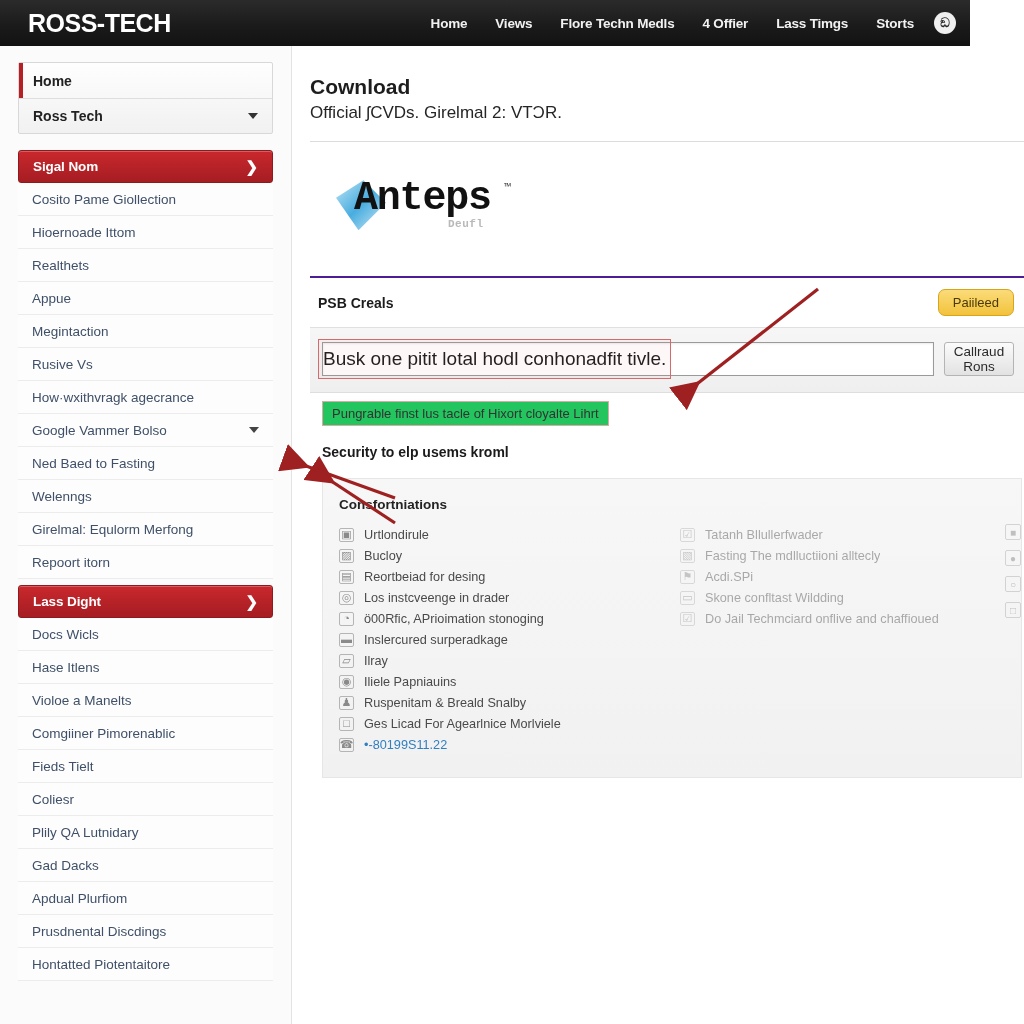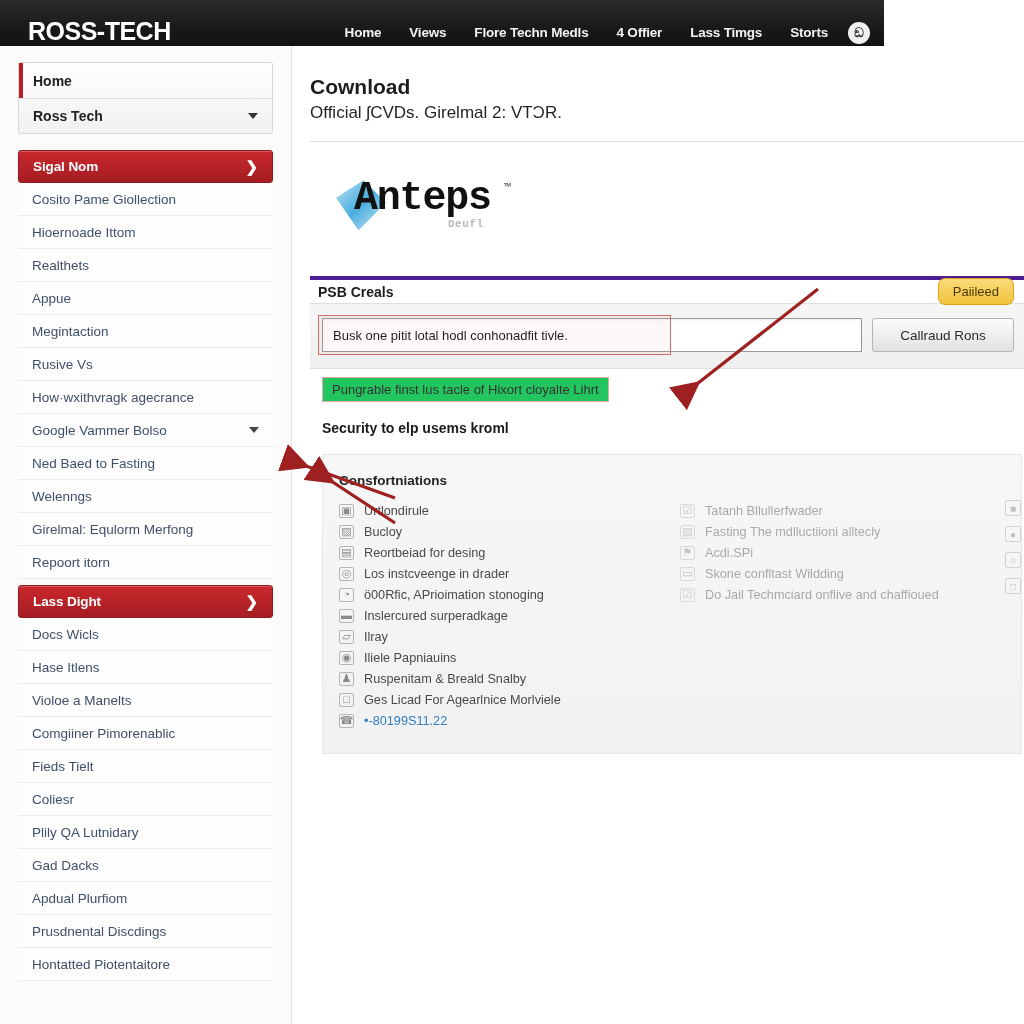--- a/index.html
+++ b/index.html
@@ -6,23 +6,23 @@
   html, body {
     width: 1024px; height: 1024px;
     background: #ffffff;
     font-family: "Liberation Sans", sans-serif;
     overflow: hidden;
   }
 
   
   .topbar {
     position: absolute; top: 0; left: 0;
-    width: 884px; height: 46px;
+    width: 970px; height: 46px;
     background: linear-gradient(180deg, #2b2b2b 0%, #1b1b1b 55%, #121212 100%);
-    display: flex; align-items: flex-end;
+    display: flex; align-items: center;
   }
   .brand {
     color: #ffffff;
     font-size: 25px;
     font-weight: bold;
     letter-spacing: -0.5px;
     margin-left: 28px;
     font-family: "Liberation Sans", sans-serif;
   }
   .topnav {
@@ -200,22 +200,22 @@
     position: absolute;
     left: 112px; top: 44px;
     font-size: 11px; color: #b9b9b9; font-weight: bold;
     letter-spacing: 0.5px;
   }
 
   
   .section-row {
     margin-top: 40px;
     width: 714px;
-    height: 28px;
-    border-top: 4px solid #4c1d95;
+    height: 52px;
+    border-top: 2px solid #4c1d95;
     border-bottom: 1px solid #e0e0e0;
     display: flex; align-items: center;
     padding: 0 10px 0 8px;
     background: #ffffff;
   }
   .section-row-title {
     font-size: 14px; font-weight: bold; color: #1b1b1b;
   }
   .status-badge {
     margin-left: auto;
@@ -232,26 +232,26 @@
     width: 714px;
     background: linear-gradient(180deg,#f6f6f6 0%,#efefef 100%);
     border-bottom: 1px solid #dedede;
     padding: 14px 10px 16px 12px;
     display: flex;
     align-items: flex-start;
     gap: 10px;
   }
   .input-wrap { position: relative; }
   .text-input {
-    width: 540px; height: 34px;
+    width: 612px; height: 34px;
     border: 1px solid #9a9a9a;
     background: #ffffff;
-    font-size: 13px;
+    font-size: 19px;
     color: #1c1c1c;
-    padding: 0 10px;
+    padding: 0 0;
     font-family: "Liberation Sans", sans-serif;
     box-shadow: inset 0 1px 2px rgba(0,0,0,0.08);
   }
   .input-hl {
     position: absolute;
     left: -4px; top: -3px;
     width: 353px; height: 40px;
     border: 1.5px solid #d56a6a;
     background: rgba(214,90,90,0.05);
     pointer-events: none;

